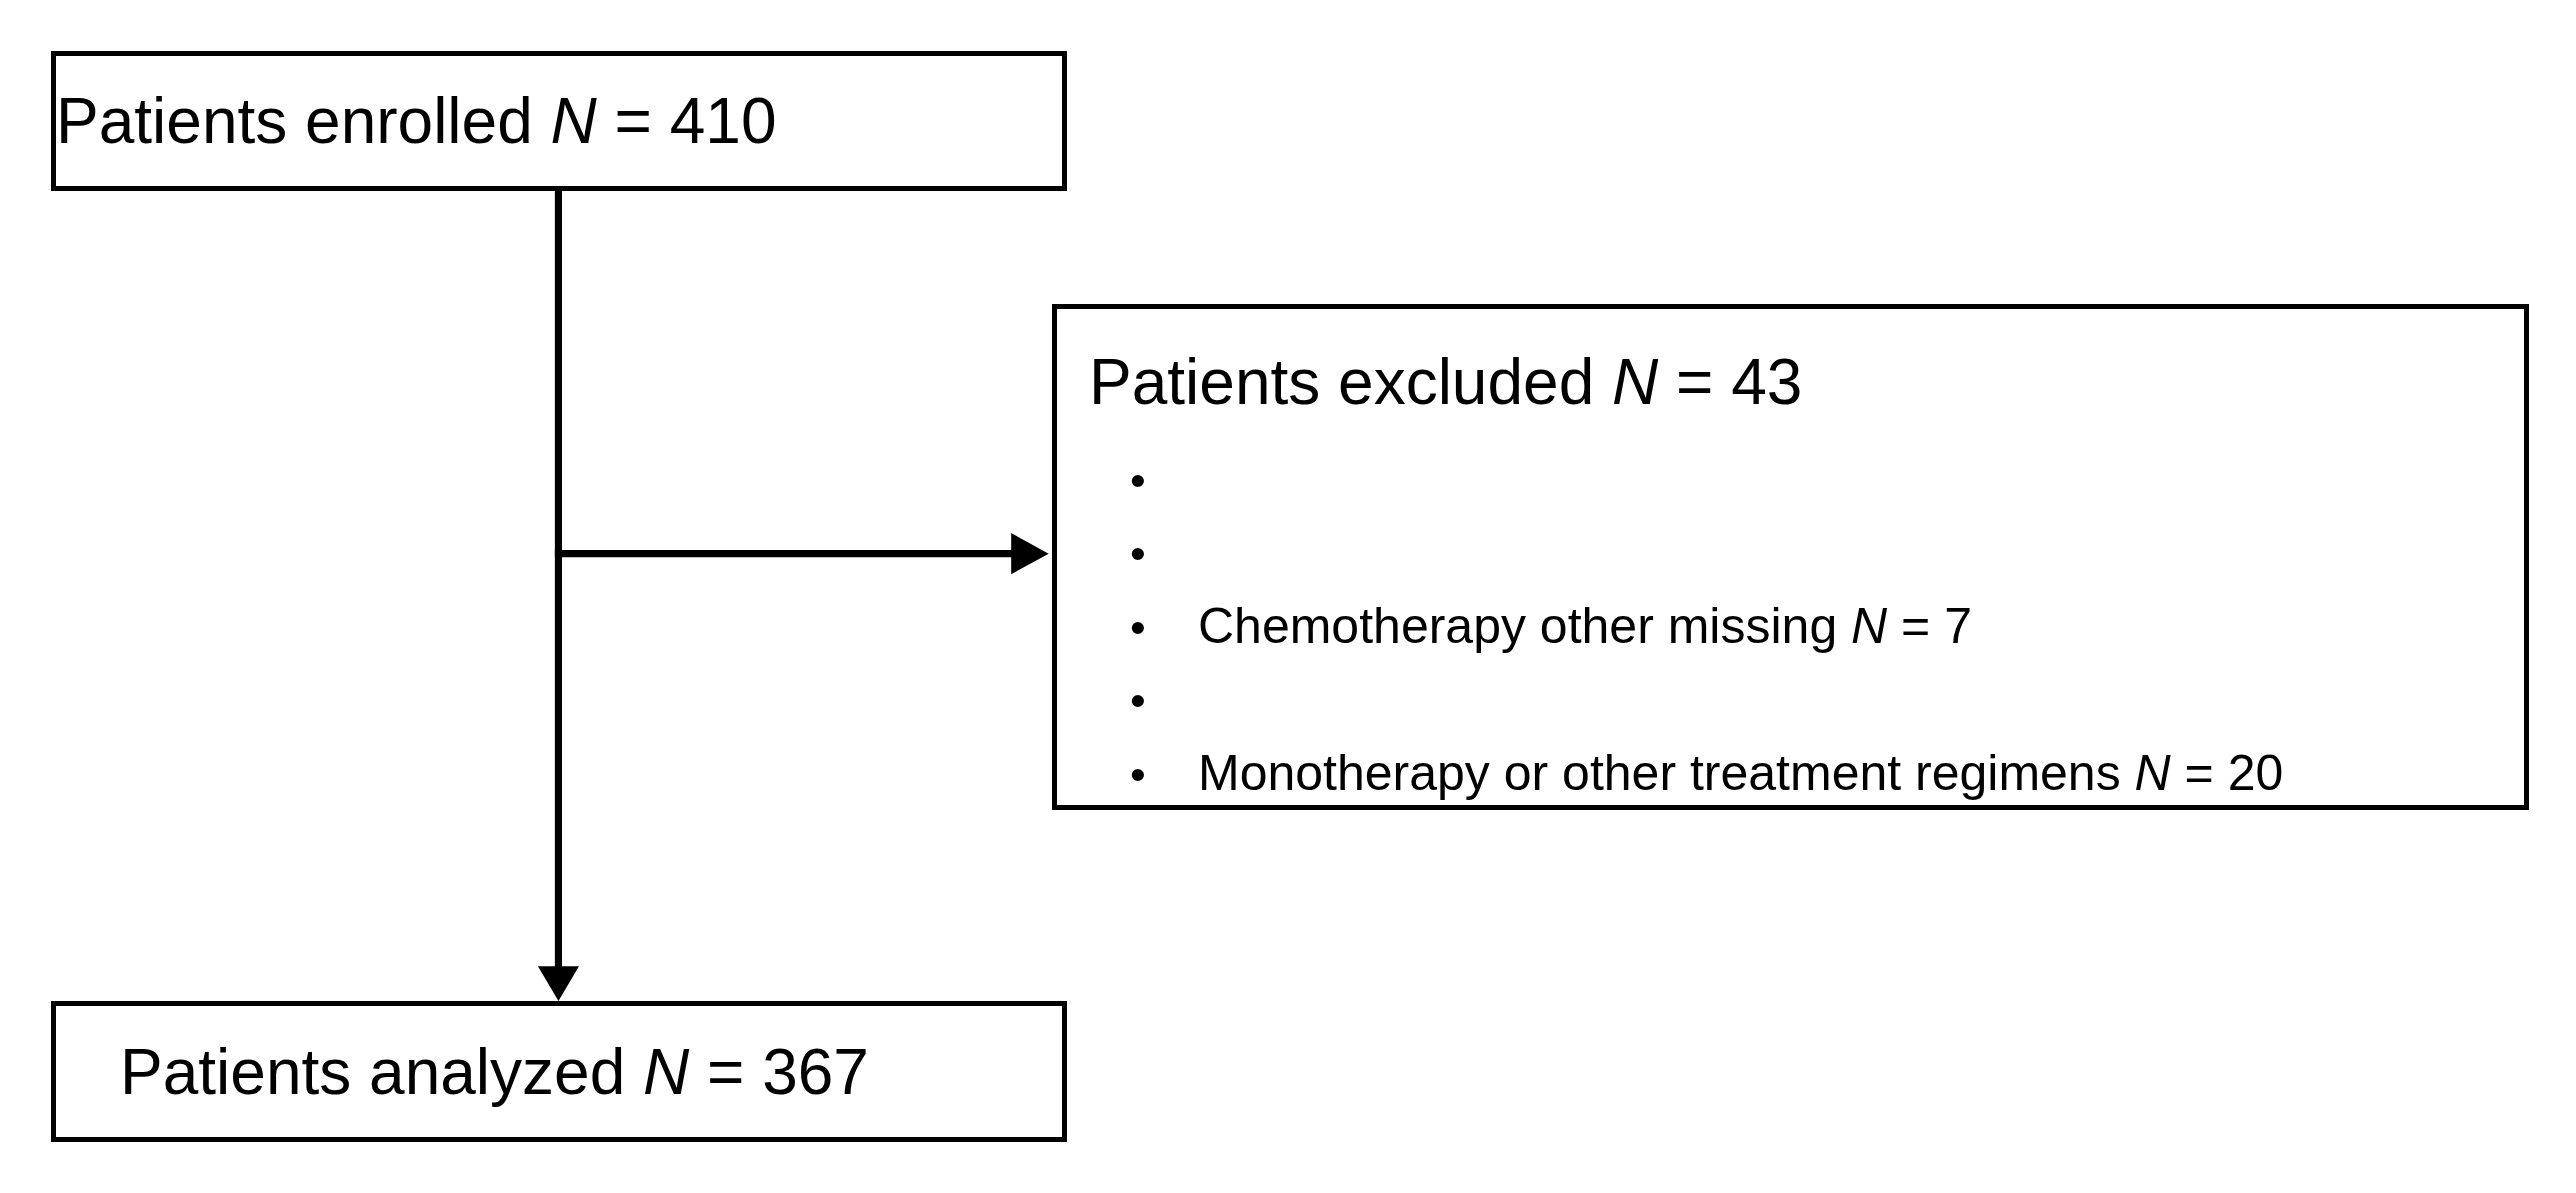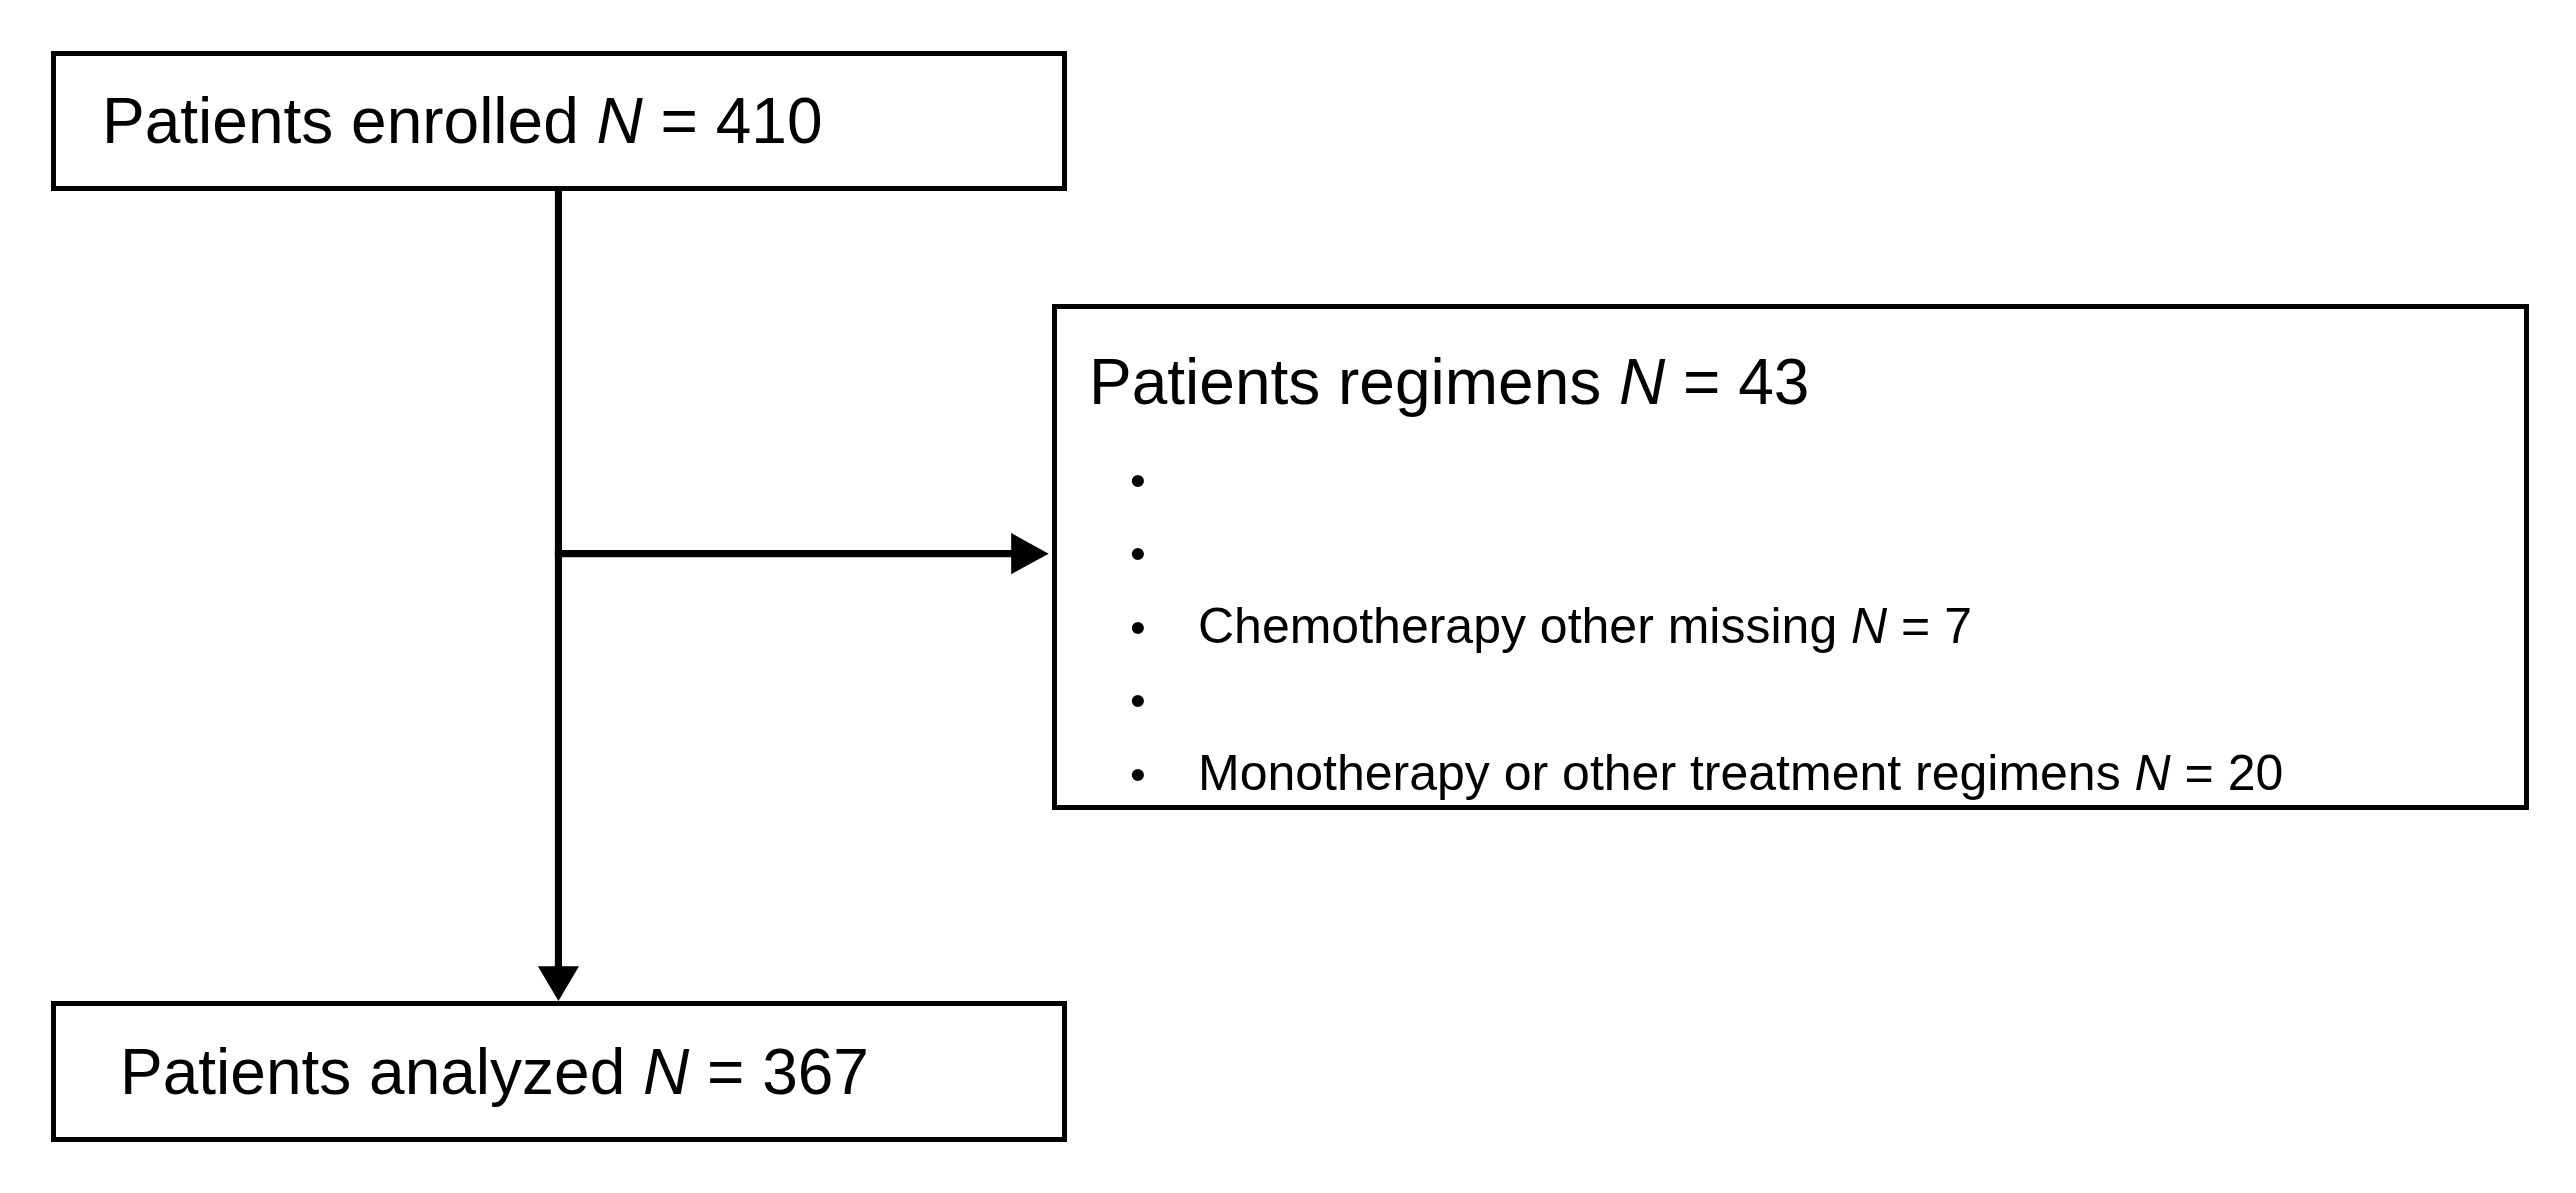--- a/index.html
+++ b/index.html
@@ -21,21 +21,20 @@
   }
   .box {
     position: absolute;
     border: 5.4px solid #000000;
     background: #ffffff;
   }
   .box--enrolled {
     left: 51px; top: 51px;
     width: 1016px; height: 140px;
     display: flex; align-items: center;
-    padding-left: 46px;
   }
   .box--analyzed {
     left: 51px; top: 1001px;
     width: 1016px; height: 141px;
     display: flex; align-items: center;
     padding-left: 64px;
   }
   .box-label {
     font-size: 64px;
     white-space: nowrap;
@@ -84,21 +83,21 @@
   <div class="box box--enrolled">
     <span class="box-label">
       <span>Patients enrolled</span>
       <i class="n">N</i>
       <span>= 410</span>
     </span>
   </div>
 
   <div class="box box--excluded">
     <h2 class="excluded-title">
-      <span>Patients regimens</span>
+      <span>Patients excluded</span>
       <i class="n">N</i>
       <span>= 43</span>
     </h2>
     <ul class="excluded-list">
       <li class="excl-item">
         <span class="bullet">•</span>
       </li>
       <li class="excl-item">
         <span class="bullet">•</span>
       </li>

